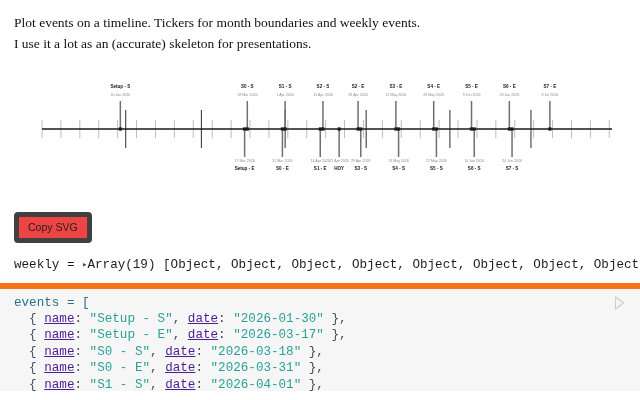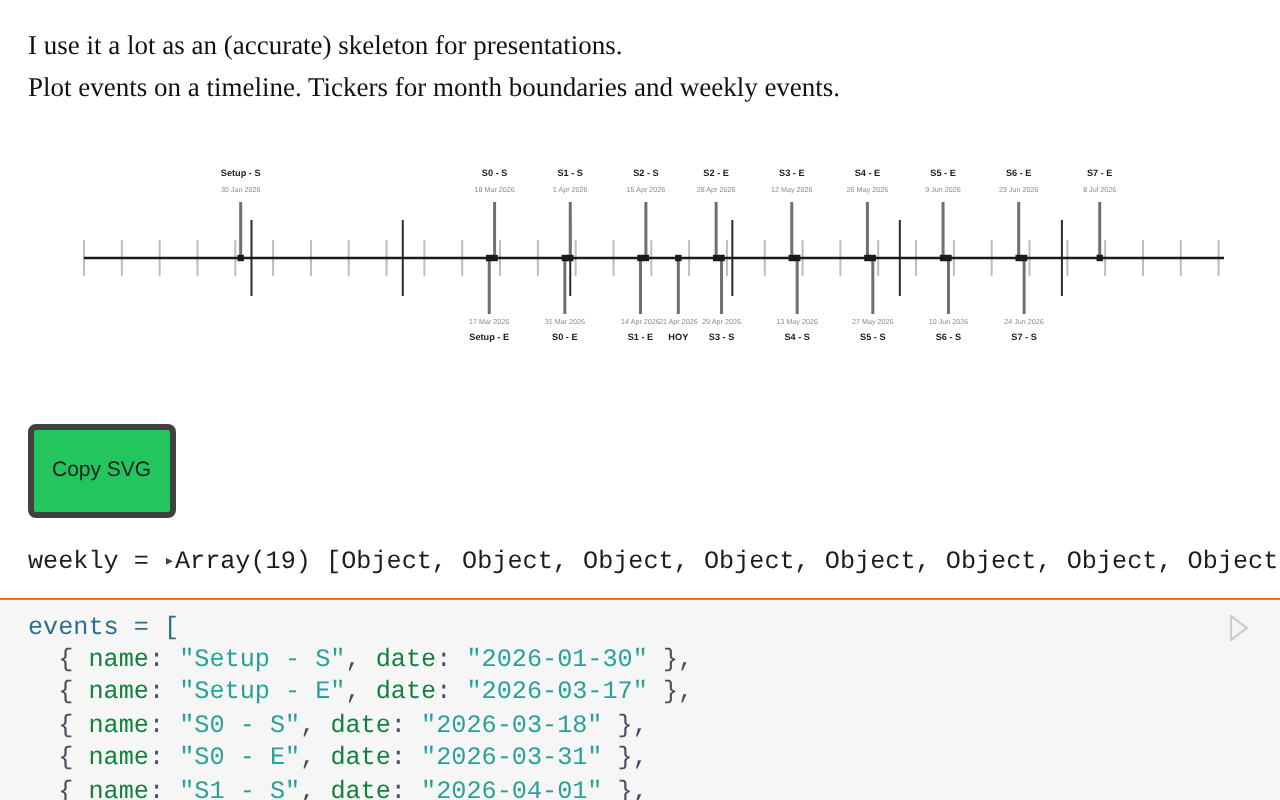--- a/index.html
+++ b/index.html
@@ -48,24 +48,24 @@
     fill: #8c8c8c;
     text-anchor: middle;
   }
 
   
   #copy-row { padding: 8px 0 0 14px; }
   #copy-svg-button {
     font-family: "Liberation Sans", "DejaVu Sans", sans-serif;
     font-size: 10.5px;
     color: #222222;
-    background: #22c55e;
-    border: 3px solid #404040;
+    background: #ef4444;
+    border: 5px solid #404040;
     border-radius: 4px;
-    padding: 15px 9px;
+    padding: 5px 9px;
     cursor: pointer;
     line-height: 1;
   }
 
   
   #console-line {
     font-family: "Liberation Mono", "DejaVu Sans Mono", monospace;
     font-size: 12.6px;
     line-height: 16px;
     color: #1c1c1c;
@@ -77,52 +77,52 @@
     display: inline-block;
     font-size: 9px;
     color: #444;
     transform: translateY(-1px);
   }
 
   
   #code-block {
     position: relative;
     background: #f6f6f6;
-    border-top: 1px solid #f97316;
+    border-top: 6px solid #f97316;
     padding: 6px 0 0 14px;
     height: 108px;
     overflow: hidden;
   }
   .code-line {
     font-family: "Liberation Mono", "DejaVu Sans Mono", monospace;
     font-size: 12.6px;
     line-height: 16.4px;
     white-space: pre;
     color: #2a6f8e;
   }
-  .tok-key    { color: #15803d; }
+  .tok-key    { color: #4c1d95; text-decoration: underline; }
   .tok-str    { color: #2aa198; }
   .tok-punct  { color: #44515c; }
   .indent     { display: inline-block; width: 2ch; }
 
   #run-icon {
     position: absolute;
     right: 14px;
     top: 7px;
     width: 13px;
     height: 14px;
     opacity: .45;
   }
 </style>
 </head>
 <body>
 
 <div id="prose">
+  <div class="prose-line">Plot events on a timeline. Tickers for month boundaries and weekly events.</div>
   <div class="prose-line">I use it a lot as an (accurate) skeleton for presentations.</div>
-  <div class="prose-line">Plot events on a timeline. Tickers for month boundaries and weekly events.</div>
 </div>
 
 <div id="figure">
   <svg id="tl-svg" width="640" height="130" viewBox="0 0 640 130">
     <g id="tl-weeks">
         <line x1="42" y1="46" x2="42" y2="64" stroke="#bdbdbd" stroke-width="1"></line>
         <line x1="60.90995260663507" y1="46" x2="60.90995260663507" y2="64" stroke="#bdbdbd" stroke-width="1"></line>
         <line x1="79.81990521327015" y1="46" x2="79.81990521327015" y2="64" stroke="#bdbdbd" stroke-width="1"></line>
         <line x1="98.72985781990522" y1="46" x2="98.72985781990522" y2="64" stroke="#bdbdbd" stroke-width="1"></line>
         <line x1="117.6398104265403" y1="46" x2="117.6398104265403" y2="64" stroke="#bdbdbd" stroke-width="1"></line>

